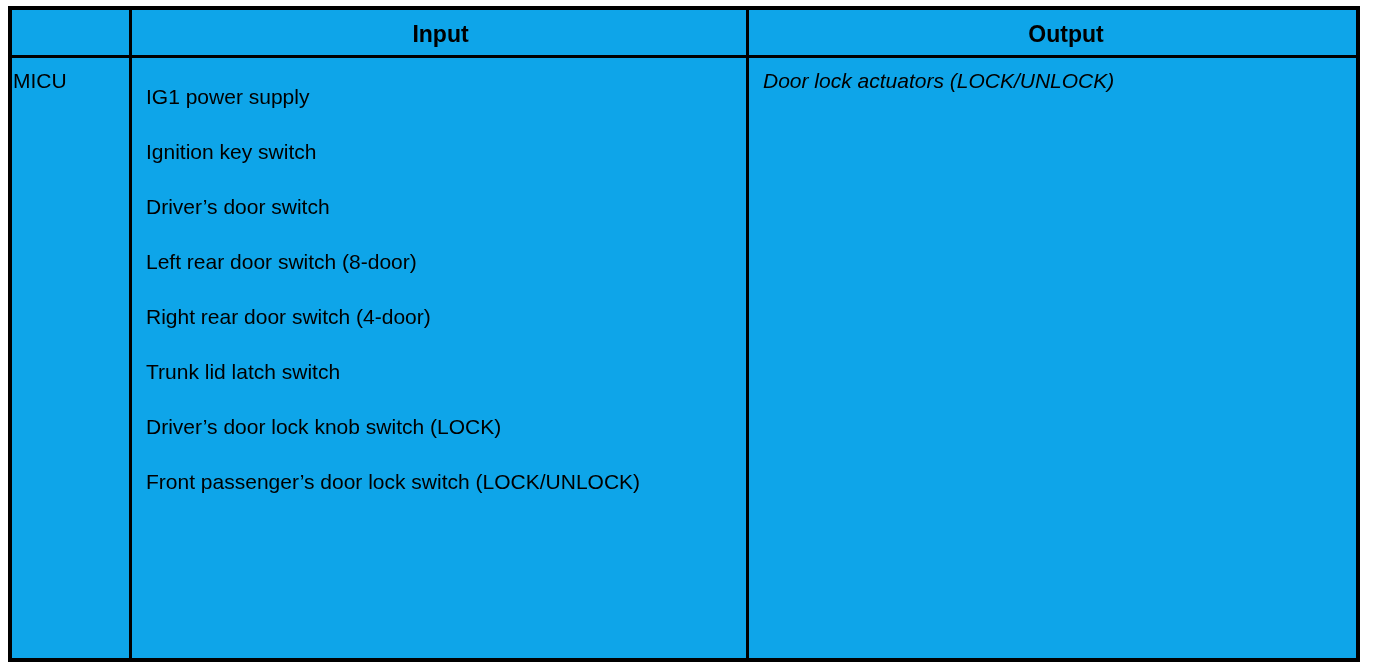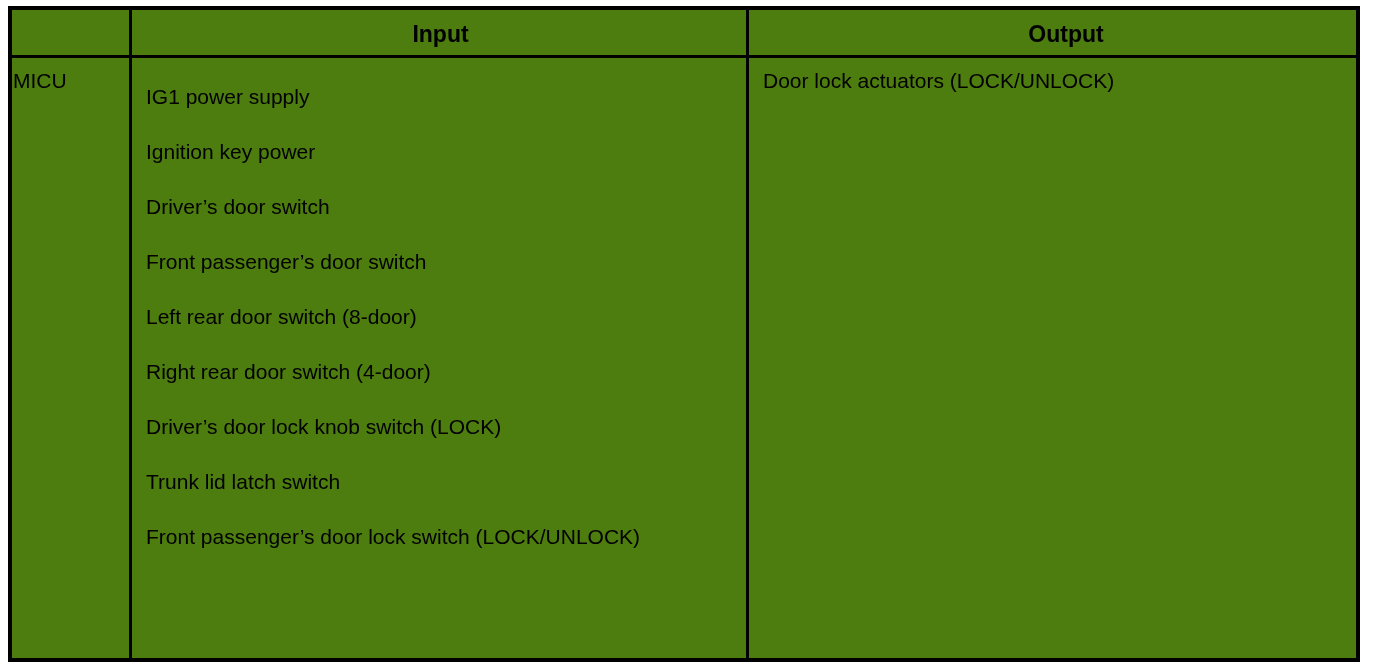--- a/index.html
+++ b/index.html
@@ -25,21 +25,21 @@
   
   .io-table {
     position: absolute;
     left: 8px;
     top: 6px;
     width: 1352px;
     height: 656px;
     box-sizing: border-box;
     border: 4px solid #000000;
     border-collapse: collapse;
-    background: #4d7c0f;
+    background: #0ea5e9;
   }
 
   
   .thead {
     position: absolute;
     left: 0;
     top: 0;
     right: 0;
     height: 48px;
     border-bottom: 3px solid #000000;
@@ -90,20 +90,21 @@
     box-sizing: border-box;
   }
   .td-output {
     position: absolute;
     left: 737px;
     top: 0;
     right: 0;
     bottom: 0;
     padding: 12px 0 12px 14px;
     box-sizing: border-box;
+    font-style: italic;
   }
 
   
   .vrule {
     position: absolute;
     top: 0;
     bottom: 0;
     width: 3px;
     background: #000000;
   }
@@ -148,27 +149,26 @@
     </div>
 
     <div class="tbody">
 
       <div class="td-unit">
         <div class="unit-label">MICU</div>
       </div>
 
       <div class="td-input">
         <div class="io-line">IG1 power supply</div>
-        <div class="io-line">Ignition key power</div>
+        <div class="io-line">Ignition key switch</div>
         <div class="io-line">Driver’s door switch</div>
-        <div class="io-line">Front passenger’s door switch</div>
         <div class="io-line">Left rear door switch (8-door)</div>
         <div class="io-line">Right rear door switch (4-door)</div>
+        <div class="io-line">Trunk lid latch switch</div>
         <div class="io-line">Driver’s door lock knob switch (LOCK)</div>
-        <div class="io-line">Trunk lid latch switch</div>
         <div class="io-line">Front passenger’s door lock switch (LOCK/UNLOCK)</div>
       </div>
 
       <div class="td-output">
         <div class="out-line">Door lock actuators (LOCK/UNLOCK)</div>
       </div>
 
     </div>
 
   </div>

